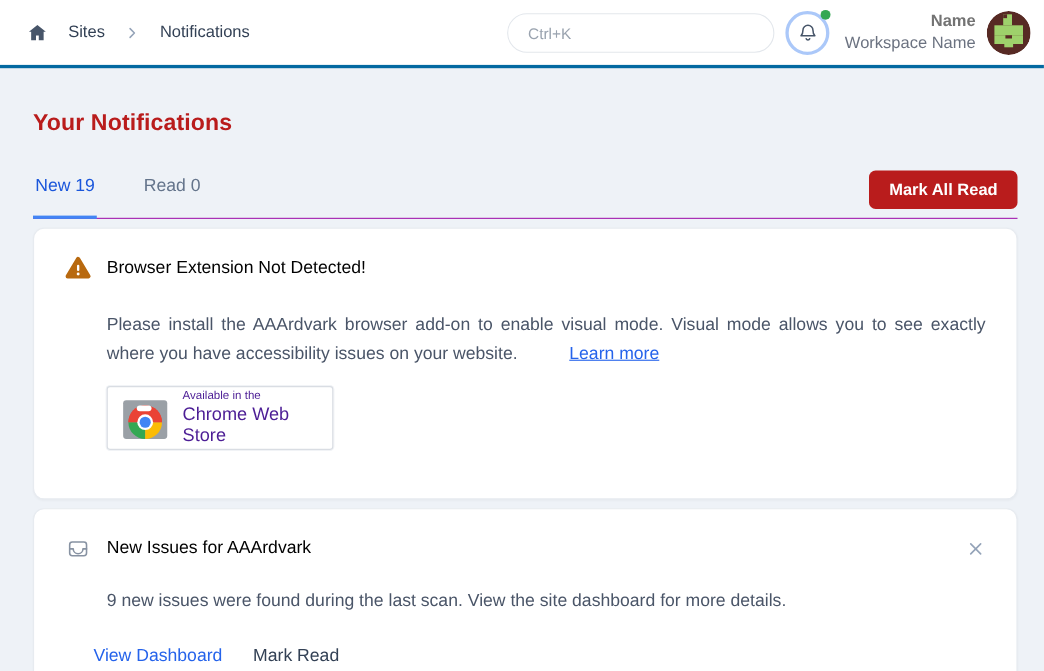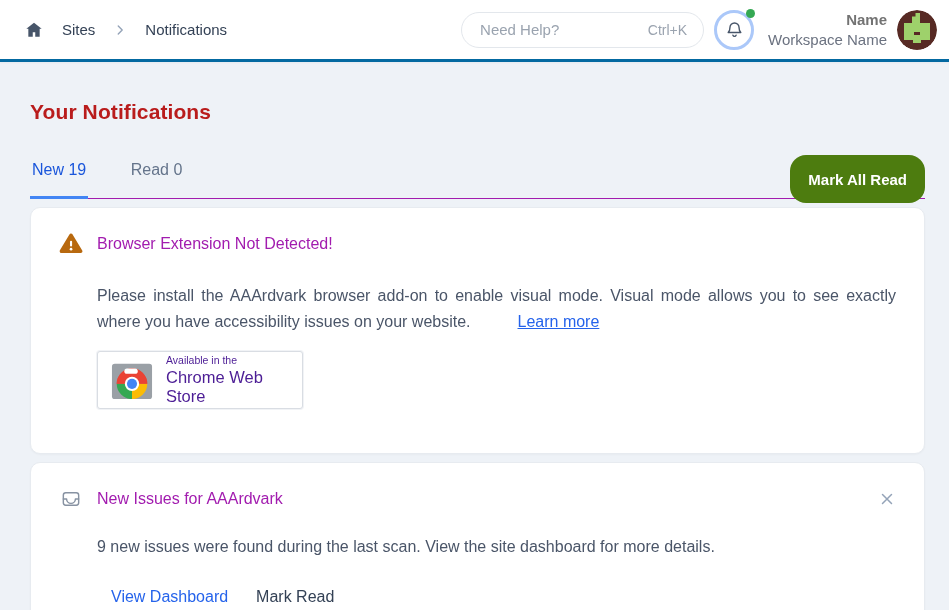--- a/index.html
+++ b/index.html
@@ -45,49 +45,49 @@
   
   .content { padding:38px 24px 0 30px; }
   .page-title { font-size:21px; font-weight:700; color:#b91c1c; letter-spacing:.1px; }
   .tabs-row { margin-top:33px; position:relative; border-bottom:1px solid #a21caf; }
   .tab {
     display:inline-block; padding:4px 2px 19px; font-size:16px; color:#64748b; cursor:pointer;
   }
   .tab.active { color:#1a56db; border-bottom:3px solid #4285f4; margin-bottom:-2px; padding-bottom:17px; }
   .tab + .tab { margin-left:36px; }
   .mark-all-btn {
-    position:absolute; right:0; top:-2px; height:48px; padding:0 18px;
-    background:#4d7c0f; color:#fff; font-size:15px; font-weight:700;
-    border:none; border-radius:16px; cursor:pointer; font-family:"Liberation Sans", sans-serif;
+    position:absolute; right:0; top:-2px; height:35px; padding:0 18px;
+    background:#b91c1c; color:#fff; font-size:15px; font-weight:700;
+    border:none; border-radius:6px; cursor:pointer; font-family:"Liberation Sans", sans-serif;
   }
   
   .card {
     margin-top:8px; background:#fff; border:1px solid #e7ebf0; border-radius:10px;
     padding:24px 28px 44px 28px; box-shadow:0 1px 2px rgba(16,24,40,.03);
   }
   .card-head { display:flex; align-items:center; }
   .card-icon { width:24px; display:flex; justify-content:center; flex:none; }
-  .card-title { margin-left:14px; font-size:16px; color:#a21caf;text-align:right; }
+  .card-title { margin-left:14px; font-size:16px; color:#000000;text-align:right; }
   .card-close { margin-left:auto; cursor:pointer; display:flex; }
   .card-body {
     margin-left:38px; margin-top:28px; font-size:16px; line-height:26px;
     color:#4a5568; text-align:justify;
   }
   .learn-more { color:#2563eb; text-decoration:underline; margin-left:5px; cursor:pointer;padding-left:42px; }
   .cws-badge {
     margin-left:38px; margin-top:16px; width:206px; height:58px; background:#fff;
     border:1px solid #d9dde3; border-radius:3px; display:flex; align-items:center;
     padding:0 10px 0 12px; cursor:pointer; box-shadow:0 0 0 1px #f1f3f6;
   }
   .cws-text { margin-left:12px; color:#4c1d95; line-height:1.15; }
   .cws-line1 { font-size:10.5px; }
   .cws-line2 { font-size:16.5px; margin-top:2px; }
   .card2 { padding-bottom:60px; }
   .card2 .card-body { margin-top:24px; text-align:left; }
-  .actions-row { margin-left:52px; margin-top:28px; display:flex; gap:28px; font-size:16px; }
+  .actions-row { margin-left:26px; margin-top:28px; display:flex; gap:28px; font-size:16px; }
   .action-primary { color:#2563eb; cursor:pointer; }
   .action-secondary { color:#334155; cursor:pointer; }
 </style>
 </head>
 <body>
 
 <div class="header">
   <div class="breadcrumb">
     <span class="home-btn">
       <svg width="20" height="20" viewBox="0 0 24 24">
@@ -97,21 +97,20 @@
     <span class="crumb">Sites</span>
     <span style="display:flex;">
       <svg width="14" height="14" viewBox="0 0 16 16">
           <path d="M6 3.5 10.5 8 6 12.5" fill="none" stroke="#94a3b8" stroke-width="1.6" stroke-linecap="round" stroke-linejoin="round"></path>
         </svg>
     </span>
     <span class="crumb">Notifications</span>
   </div>
   <div class="spacer"></div>
   <div class="search-pill">
-    <input type="text" placeholder="Need Help?" style="">
     <span class="shortcut">Ctrl+K</span>
   </div>
   <div class="bell-wrap">
     <div class="bell-circle">
       <svg width="21" height="21" viewBox="0 0 24 24" fill="none" stroke="#475569" stroke-width="1.6" stroke-linecap="round" stroke-linejoin="round">
         <path d="M12 4.5a5.2 5.2 0 0 0-5.2 5.2c0 3.2-1 4.8-2 5.8h14.4c-1-1-2-2.6-2-5.8A5.2 5.2 0 0 0 12 4.5Z"></path>
         <path d="M10.2 18.6a1.9 1.9 0 0 0 3.6 0"></path>
       </svg>
     </div>
     <span class="online-dot"></span>

